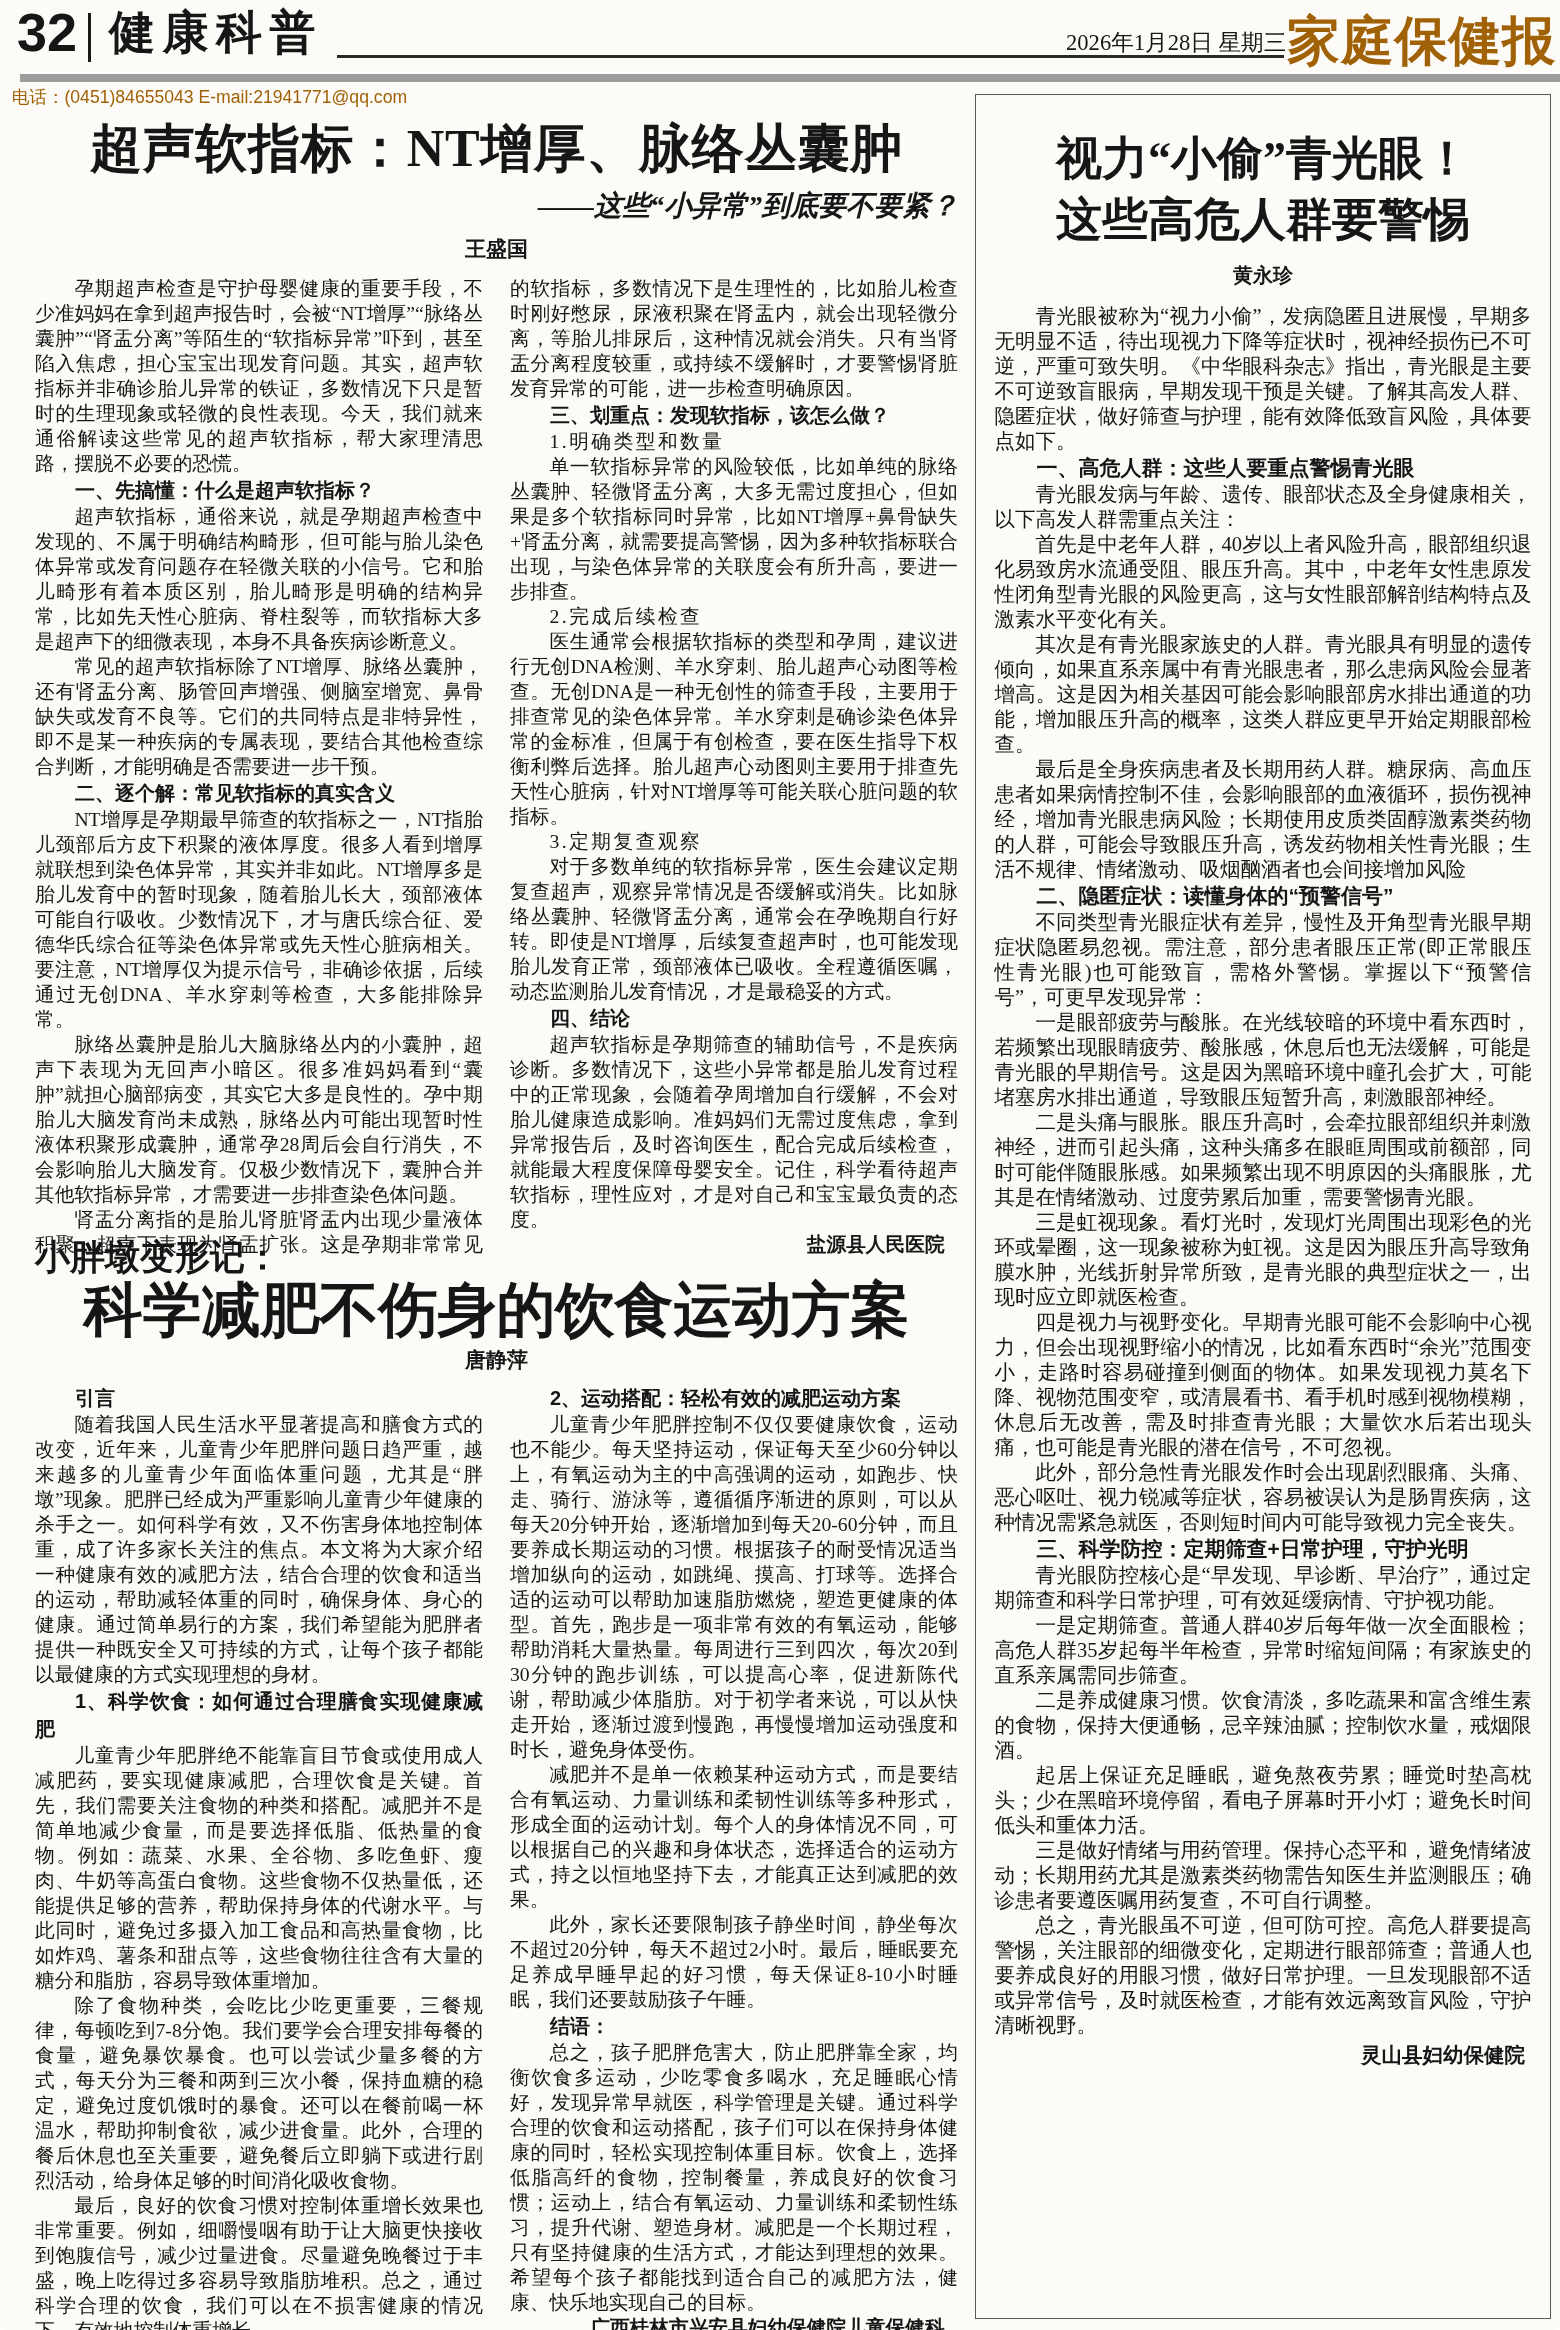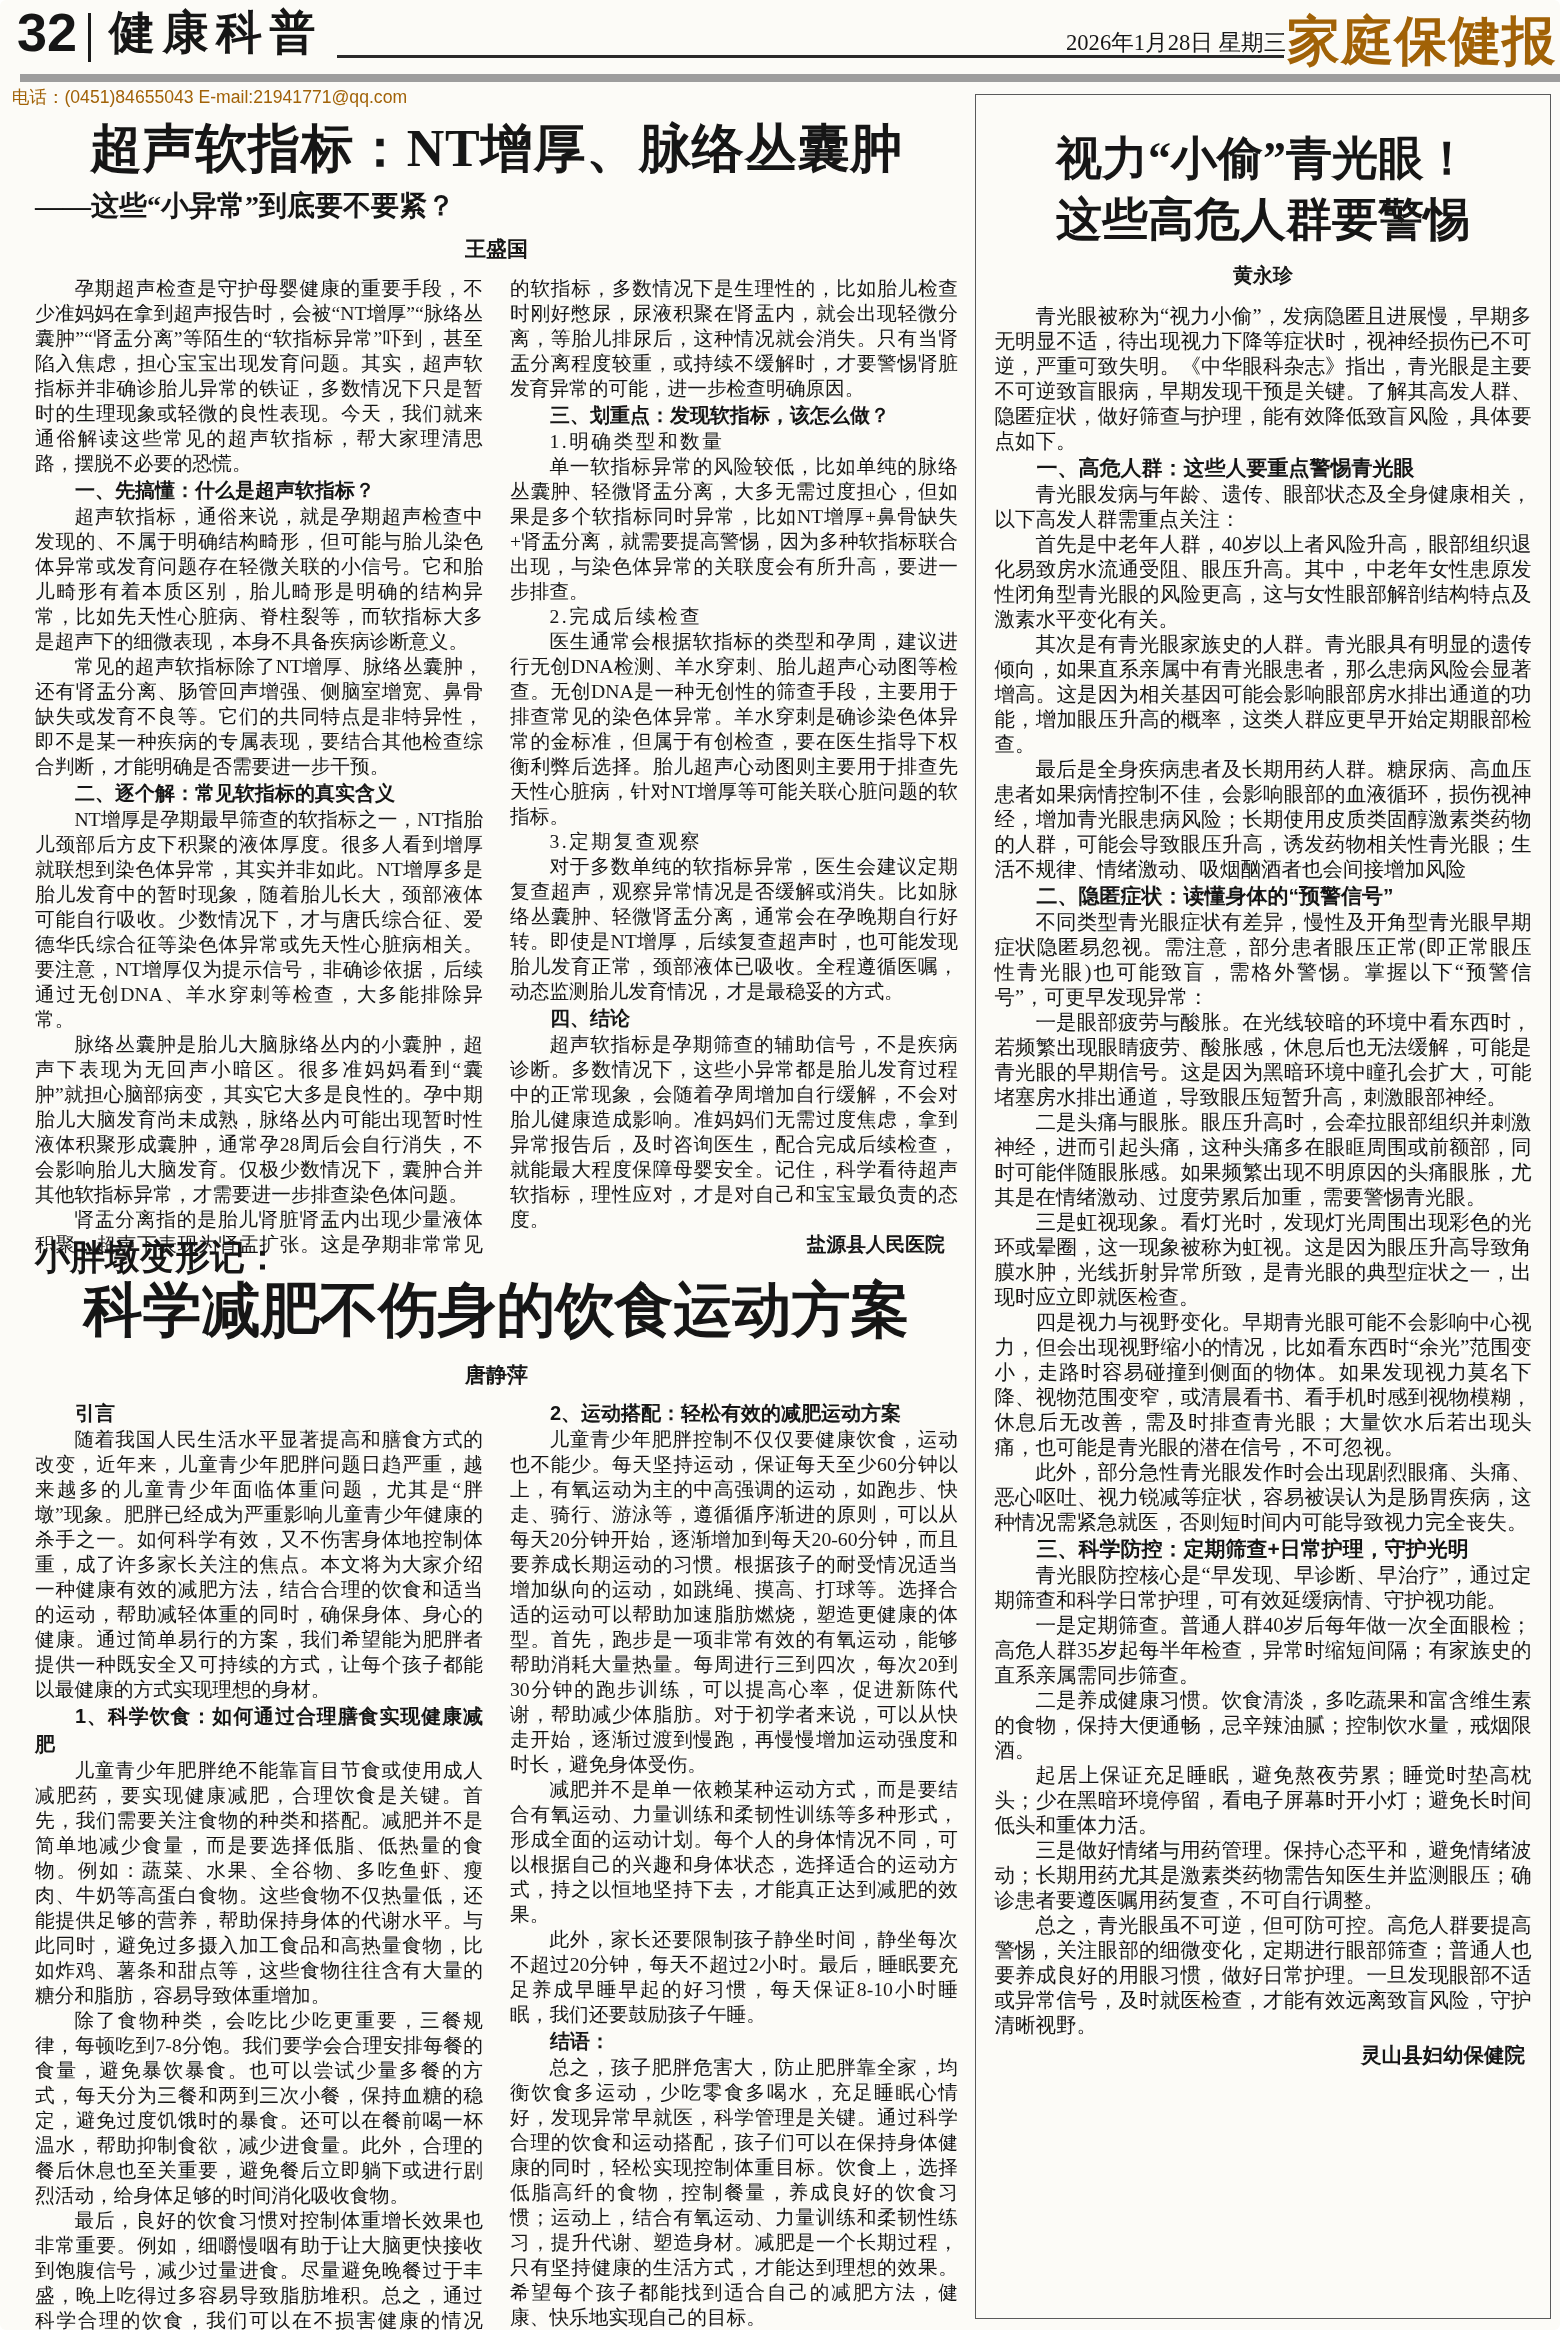--- a/index.html
+++ b/index.html
@@ -23,30 +23,30 @@
   .body2col { column-count:2; column-gap:27px; text-align:justify; }
   .b-p, .b-h, .b-hk, .b-sig { margin:0; }
   .b-p  { text-indent:2em; }
   .b-h  { font-family:"Liberation Sans",sans-serif; font-weight:700; text-indent:2em; }
   .b-hk { text-indent:2em; letter-spacing:2.5px; }
   .b-sig{ text-align:right; font-family:"Liberation Sans",sans-serif; font-weight:700; padding-right:13.4px; }
 
   
   .art1 { position:absolute; left:35px; top:122px; width:923px; }
   .art1 .title { text-align:center; font-size:52px; font-weight:900; line-height:1.05; letter-spacing:0.8px; margin:0; }
-  .art1 .subtitle { text-align:left; font-size:28px; font-weight:700; margin-top:10px; }
+  .art1 .subtitle { text-align:right; font-size:28px; font-weight:700; margin-top:10px;font-style:italic; }
   .art1 .author { text-align:center; font-size:21px; font-weight:700; margin-top:10px; font-family:"Liberation Sans",sans-serif; }
   .art1 .body2col { margin-top:13.4px; font-size:19.7px; line-height:25px; }
   .art1 .b-h { font-size:20px; line-height:28px; }
 
   
   .art2 { position:absolute; left:35px; top:1238px; width:923px; }
   .art2 .kicker { font-size:35px; font-weight:700; font-family:"Liberation Sans",sans-serif; line-height:1.1; }
   .art2 .title { text-align:center; font-size:59px; font-weight:900; line-height:1.05; margin:3.4px 0 0; }
-  .art2 .author { text-align:center; font-size:21px; font-weight:700; margin-top:19px; font-family:"Liberation Sans",sans-serif; }
+  .art2 .author { text-align:center; font-size:21px; font-weight:700; margin-top:4px; font-family:"Liberation Sans",sans-serif; }
   .art2 .body2col { margin-top:10px; font-size:19.7px; line-height:25px; }
   .art2 .b-h { font-size:20px; line-height:28px; }
 
   
   .art3 {
     position:absolute; left:975px; top:94px; width:576px; height:2225px;
     border:0.8px solid #5a5a5a; box-sizing:border-box;
     padding:34px 18.4px 0 18.4px; background:#fcfbf7;
   }
   .art3 .title { text-align:center; font-size:46px; font-weight:900; line-height:1.32; margin:0; }

